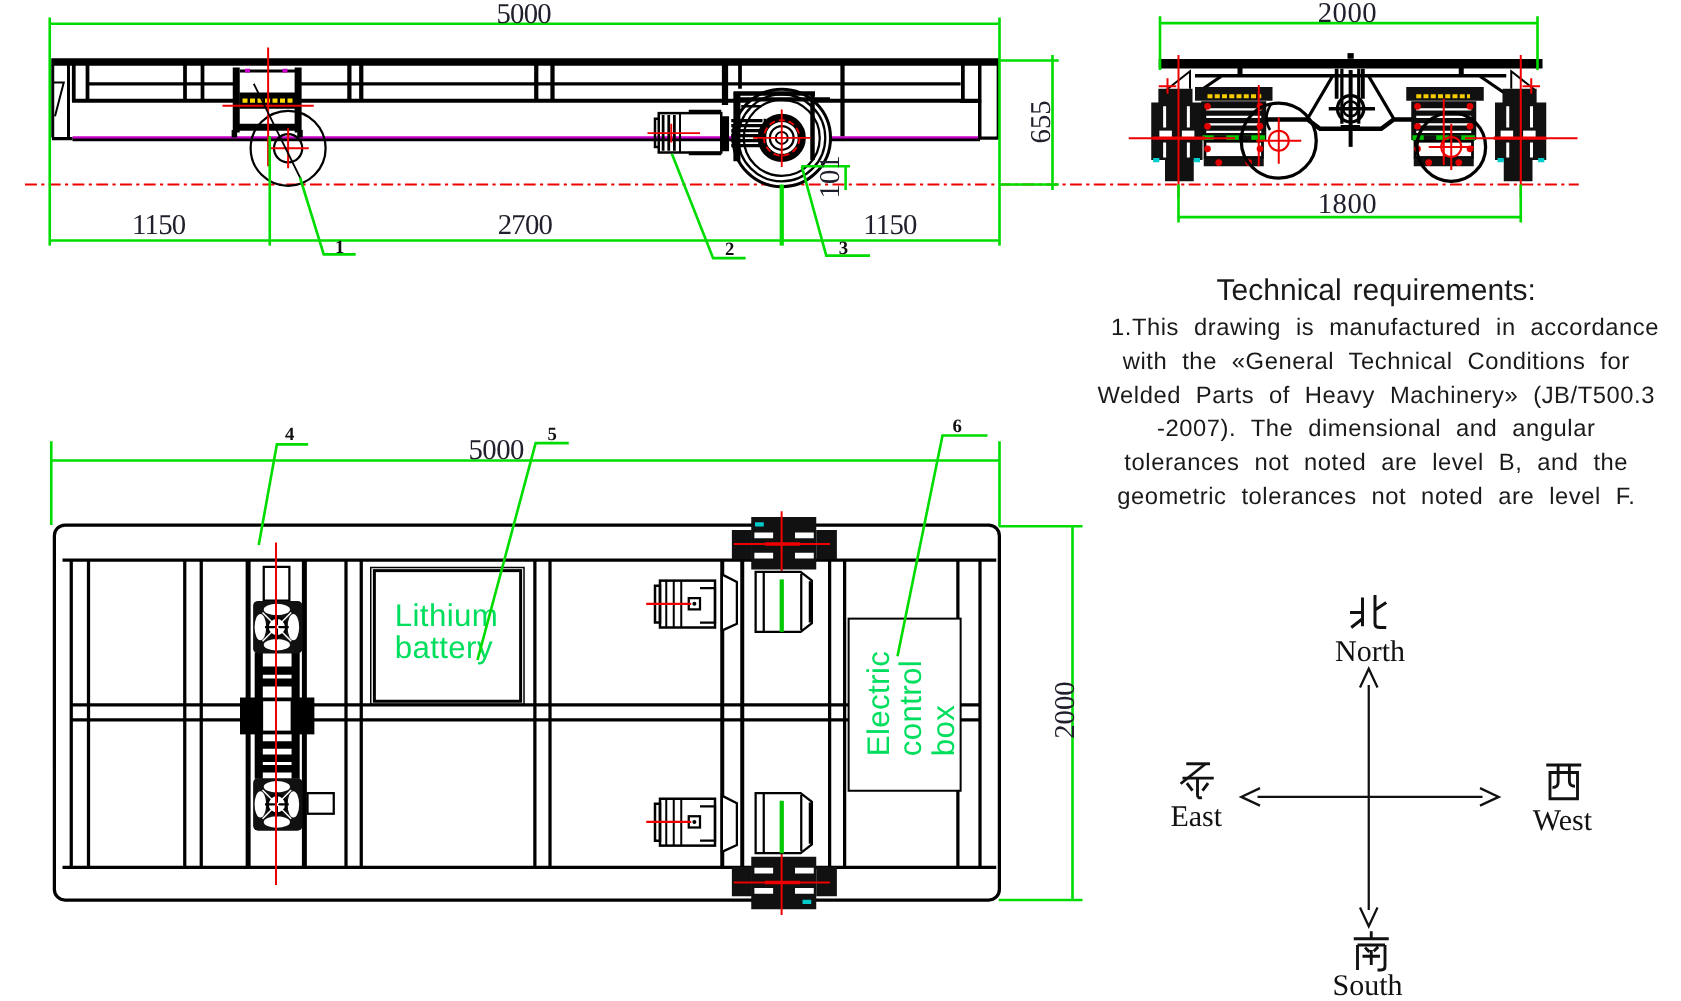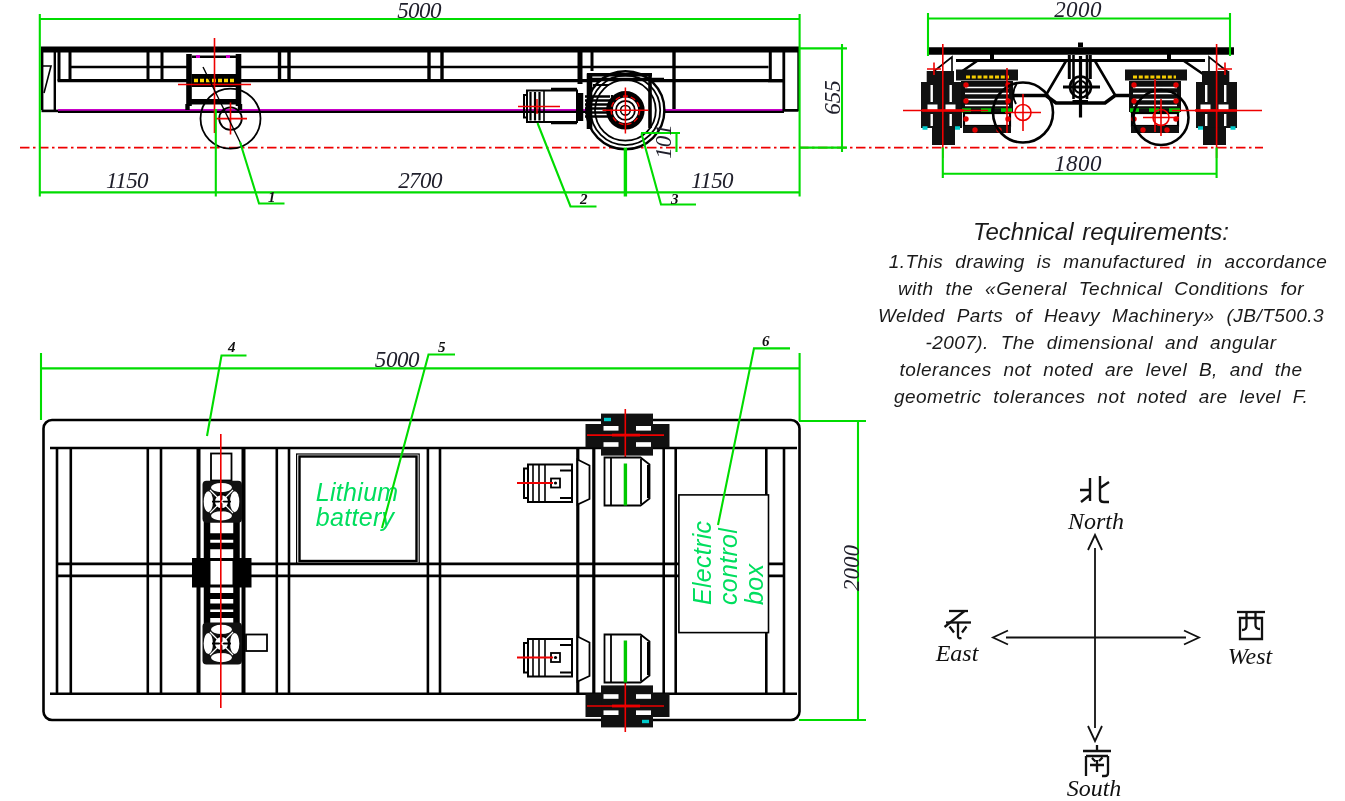--- a/index.html
+++ b/index.html
@@ -1,16 +1,16 @@
 <!DOCTYPE html>
 <html><head>
 <meta charset="utf-8">
 <style>
 html,body{margin:0;padding:0;background:#fff;}
-#page{position:relative;width:1345px;height:801px;background:#fff;overflow:hidden;font-style:italic;}
+#page{position:relative;width:1345px;height:801px;background:#fff;overflow:hidden;}
 svg{position:absolute;left:0;top:0;}
 .dim{font-family:"Liberation Serif",serif;font-size:23px;fill:#20202c;}
 .bal{font-family:"Liberation Serif",serif;font-size:15px;font-weight:bold;fill:#111;}
 .grn{font-family:"Liberation Sans",sans-serif;font-size:25px;fill:#00de5e;letter-spacing:0.3px;}
 .tr{font-family:"Liberation Sans",sans-serif;font-size:19px;fill:#1a1a1a;word-spacing:6.2px;letter-spacing:0.45px;}
 .cn{font-family:"Liberation Serif",serif;font-size:24px;fill:#111;}
 </style>
 </head>
 <body>
 <div id="page">

